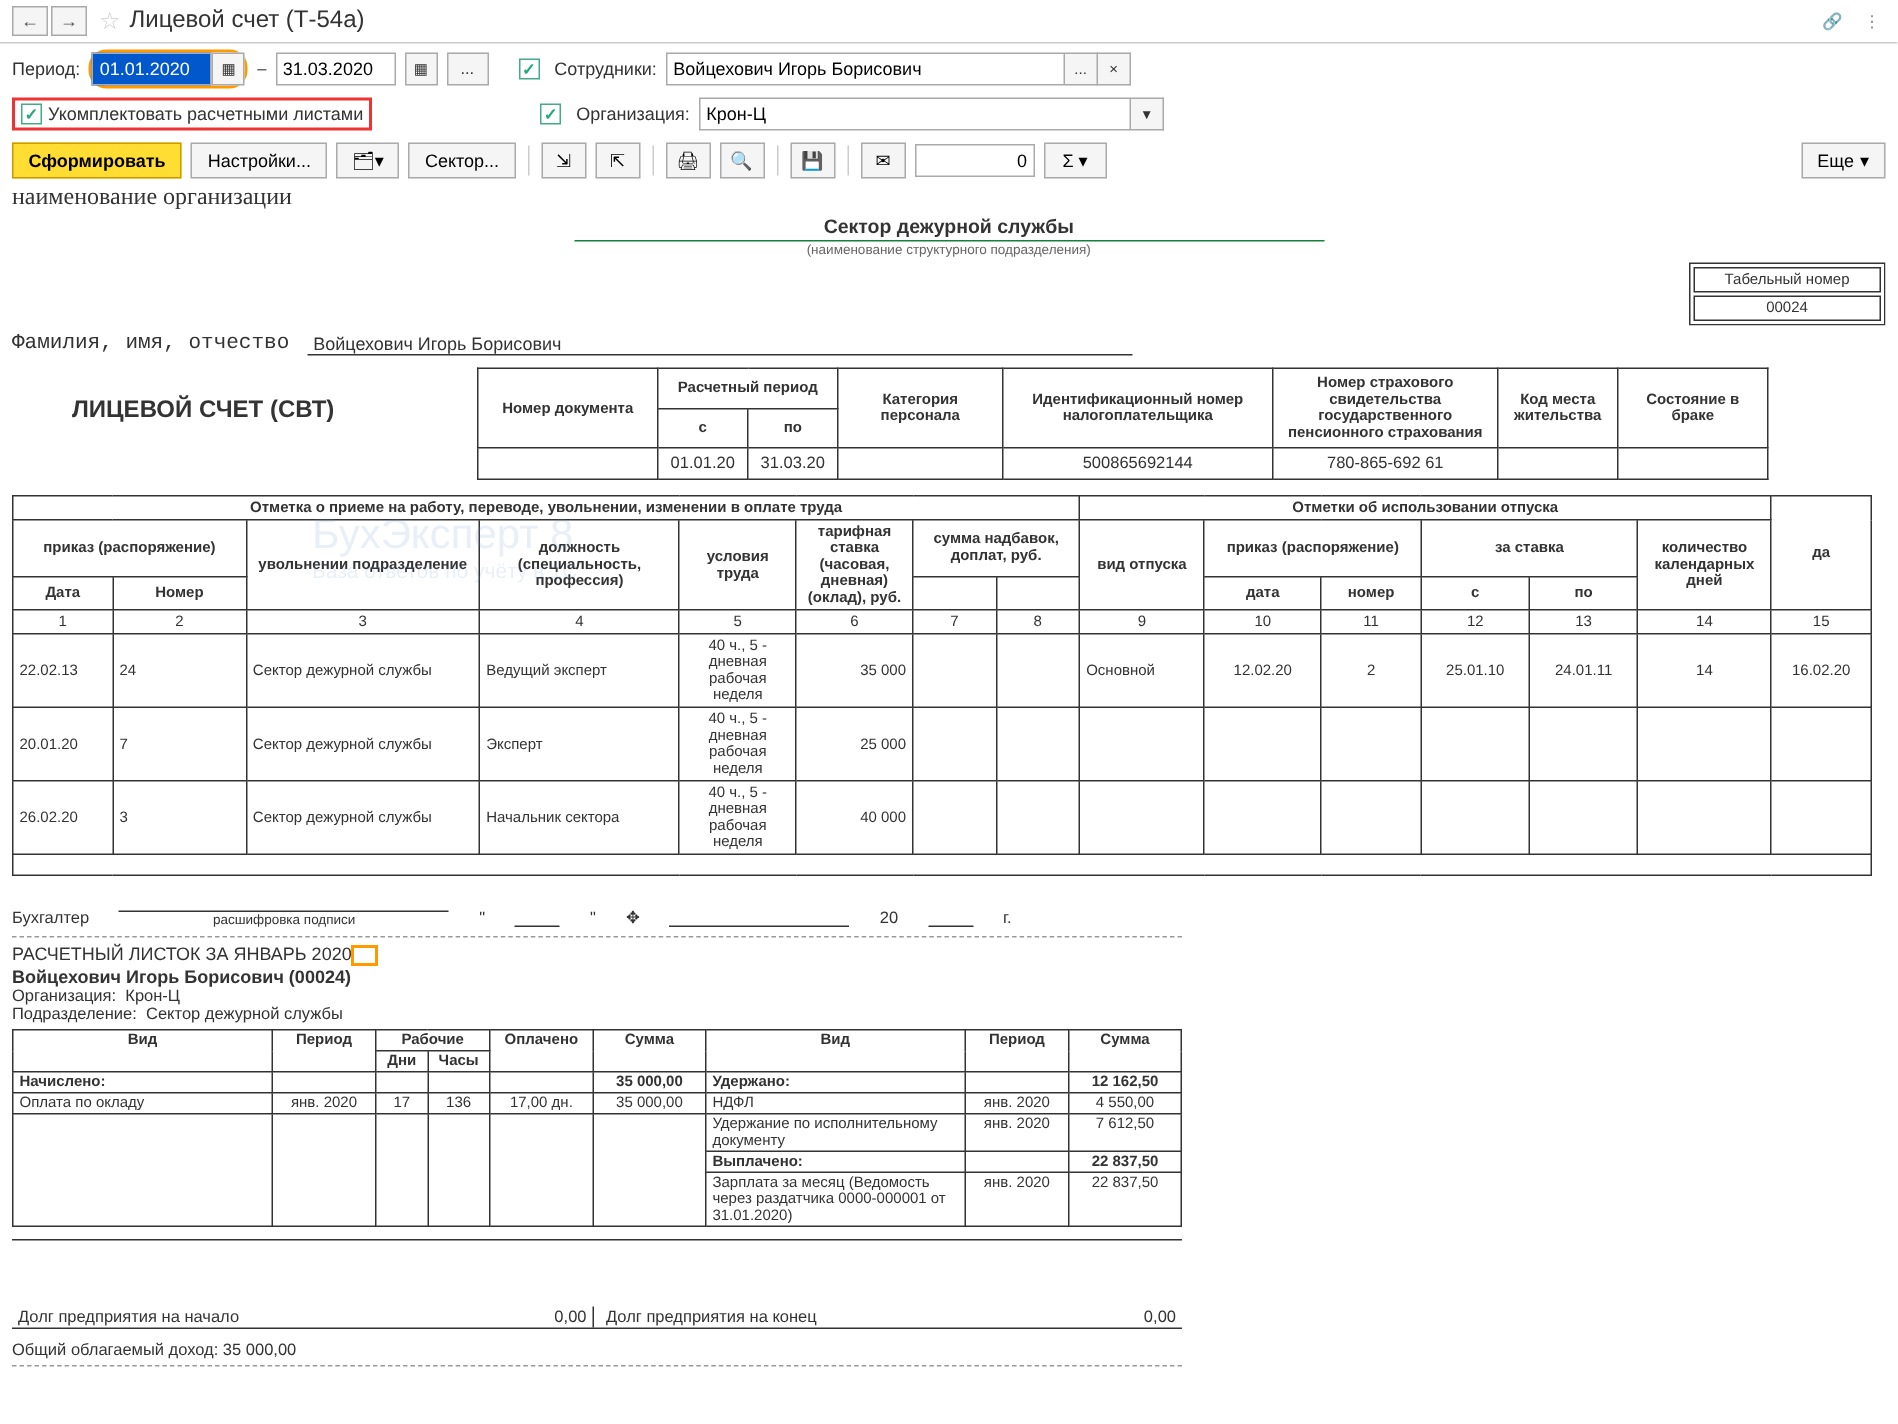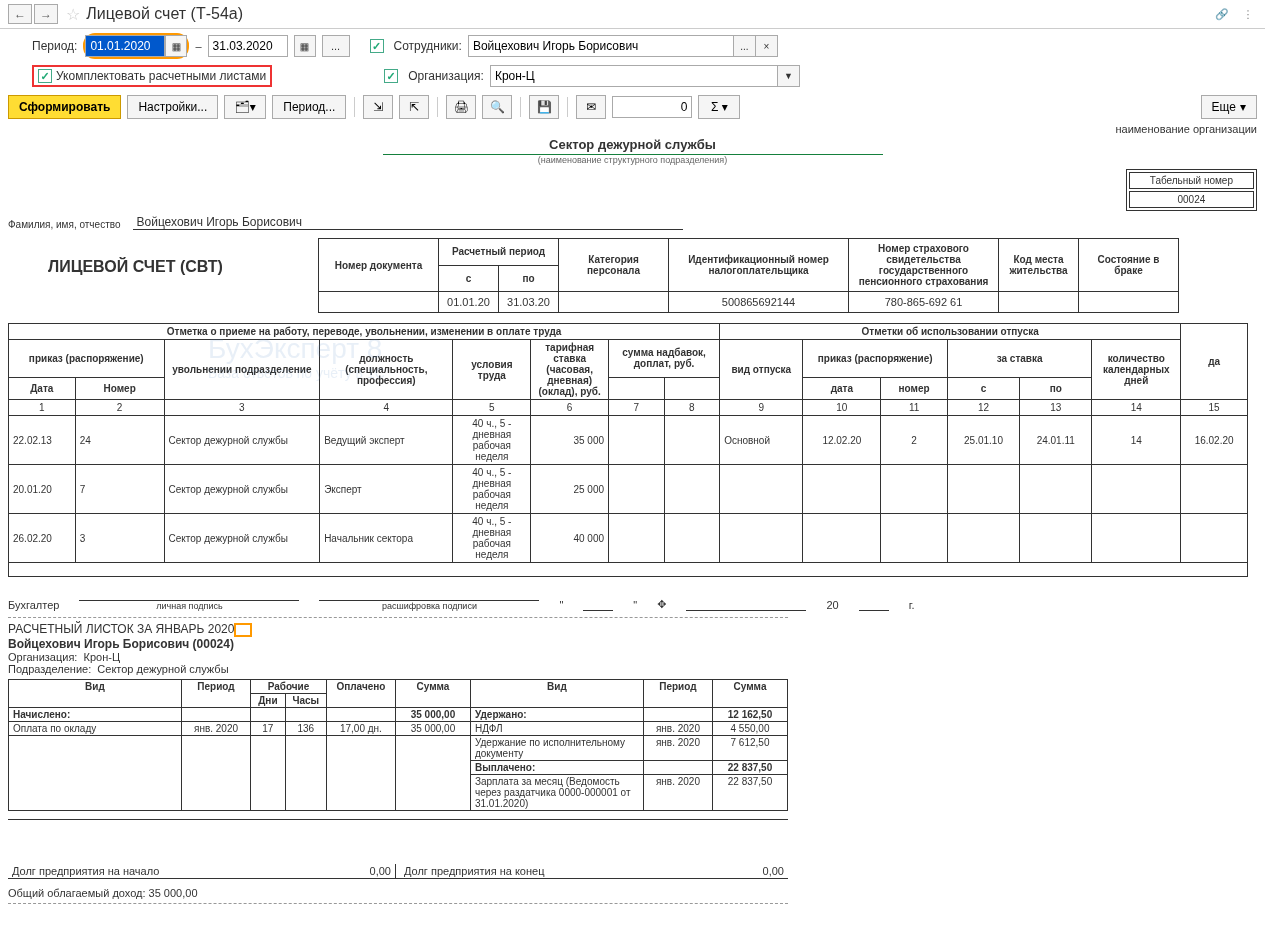--- a/index.html
+++ b/index.html
@@ -4,21 +4,21 @@
 <style>
 * { box-sizing: border-box; margin: 0; padding: 0; }
 body { font-family: Arial, sans-serif; font-size: 11px; background: #fff; color: #333; }
 .titlebar { display: flex; align-items: center; padding: 4px 8px; border-bottom: 1px solid #ccc; }
 .nav-btn { width: 24px; height: 20px; border: 1px solid #aaa; background: #f5f5f5; margin-right: 2px; display: flex; align-items: center; justify-content: center; cursor: pointer; font-size: 12px; color: #555; }
 .star { color: #ccc; font-size: 16px; margin: 0 6px; }
 .title { font-size: 16px; color: #333; }
 .titlebar-right { margin-left: auto; display: flex; gap: 8px; }
 .link-icon, .more-icon { width: 18px; height: 18px; cursor: pointer; color: #888; display: flex; align-items: center; justify-content: center; }
 
-.params { padding: 4px 8px; display: flex; flex-direction: column; gap: 6px; margin-left: 24px; }
+.params { padding: 4px 8px; display: flex; flex-direction: column; gap: 6px; }
 .prow { display: flex; align-items: center; gap: 6px; }
 .lbl { font-size: 12px; color: #333; }
 .inp { border: 1px solid #aaa; padding: 2px 4px; height: 22px; font-size: 12px; background: #fff; }
 .inp.date { width: 80px; }
 .cal-btn { width: 22px; height: 22px; border: 1px solid #aaa; background: #f5f5f5; display: flex; align-items: center; justify-content: center; cursor: pointer; font-size: 10px; }
 .dots-btn { width: 28px; height: 22px; border: 1px solid #aaa; background: #f5f5f5; display: flex; align-items: center; justify-content: center; cursor: pointer; }
 .chk { width: 14px; height: 14px; border: 1px solid #4a8; background: #fff; display: inline-flex; align-items: center; justify-content: center; cursor: pointer; margin-right: 4px; }
 .chk.on::after { content: "✓"; color: #2a7; font-size: 11px; font-weight: bold; }
 .emp-field { width: 310px; display: flex; }
 .emp-field .inp { flex: 1; }
@@ -34,27 +34,27 @@
 .toolbar { padding: 4px 8px; display: flex; align-items: center; gap: 6px; }
 .btn { border: 1px solid #aaa; background: #f5f5f5; padding: 3px 10px; height: 24px; font-size: 12px; cursor: pointer; display: flex; align-items: center; gap: 4px; }
 .btn.primary { background: #ffdd33; border-color: #cc9900; font-weight: bold; }
 .btn.icon { width: 30px; padding: 0; justify-content: center; }
 .btn.iconwide { width: 42px; padding: 0; justify-content: center; }
 .tb-sep { width: 1px; height: 20px; background: #ccc; margin: 0 2px; }
 .tb-spacer { flex: 1; }
 .level-inp { width: 80px; text-align: right; }
 
 .report { padding: 0 8px 20px 8px; overflow-x: auto; }
-.hdr-center { text-align: right; font-size: 11px; color: #333; }
+.hdr-center { text-align: left; font-size: 16px; color: #333; font-family: Liberation Serif, serif; }
 .hdr-org { text-align: center; font-size: 13px; font-weight: bold; padding: 2px 0; }
 .hdr-small { text-align: center; font-size: 9px; color: #666; border-top: 1px solid #15803d; }
 .tabnum-box { float: right; border: 1px solid #333; margin-top: 4px; }
 .tabnum-box td { border: 1px solid #333; padding: 2px 20px; font-size: 10px; text-align: center; }
 .fio-row { display: flex; align-items: flex-end; gap: 12px; clear: both; padding-top: 4px; }
-.fio-lbl { font-size: 10px; }
+.fio-lbl { font-size: 14px; font-family: Liberation Mono, monospace; }
 .fio-val { border-bottom: 1px solid #333; flex: 0 0 550px; padding: 0 4px; font-size: 12px; }
 
 .doc-head { margin-top: 8px; display: flex; gap: 0; align-items: stretch; }
 .doc-title { font-size: 16px; font-weight: bold; padding: 20px 12px 0 40px; width: 310px; }
 .doc-head table { border-collapse: collapse; }
 .doc-head td, .doc-head th { border: 1px solid #333; padding: 4px 8px; font-size: 10px; text-align: center; vertical-align: middle; }
 .doc-head .val { font-size: 11px; }
 
 .big-table { border-collapse: collapse; margin-top: 10px; width: 1240px; }
 .big-table th, .big-table td { border: 1px solid #333; padding: 2px 4px; font-size: 10px; text-align: center; vertical-align: middle; }
@@ -139,21 +139,21 @@
       <input class="inp" value="Крон-Ц" style="">
       <span class="drop-btn">▼</span>
     </span>
   </div>
 </div>
 
 <div class="toolbar">
   <button class="btn primary">Сформировать</button>
   <button class="btn">Настройки...</button>
   <button class="btn iconwide">🗂▾</button>
-  <button class="btn">Период...</button>
+  <button class="btn">Сектор...</button>
   <div class="tb-sep"></div>
   <button class="btn icon">⇲</button>
   <button class="btn icon">⇱</button>
   <div class="tb-sep"></div>
   <button class="btn icon">🖨</button>
   <button class="btn icon">🔍</button>
   <div class="tb-sep"></div>
   <button class="btn icon">💾</button>
   <div class="tb-sep"></div>
   <button class="btn icon">✉</button>
@@ -322,24 +322,20 @@
           </tr>
     </tbody>
       </table>
     <div class="wm">БухЭксперт 8<span class="sub">База ответов по учёту в 1С</span></div>
   </div>
 
   <div class="sign-row">
     <span>Бухгалтер</span>
     <div style="width:220px">
         <div class="sign-line" style="height:14px"></div>
-        <div class="sign-lbl">личная подпись</div>
-      </div>
-    <div style="width:220px">
-        <div class="sign-line" style="height:14px"></div>
         <div class="sign-lbl">расшифровка подписи</div>
       </div>
     <span>"</span>
     <span class="sign-line" style="width:30px;display:inline-block;height:14px"></span>
     <span>"</span>
     <span>✥</span>
     <span class="sign-line" style="width:120px;display:inline-block;height:14px"></span>
     <span>20</span>
     <span class="sign-line" style="width:30px;display:inline-block;height:14px"></span>
     <span>г.</span>

